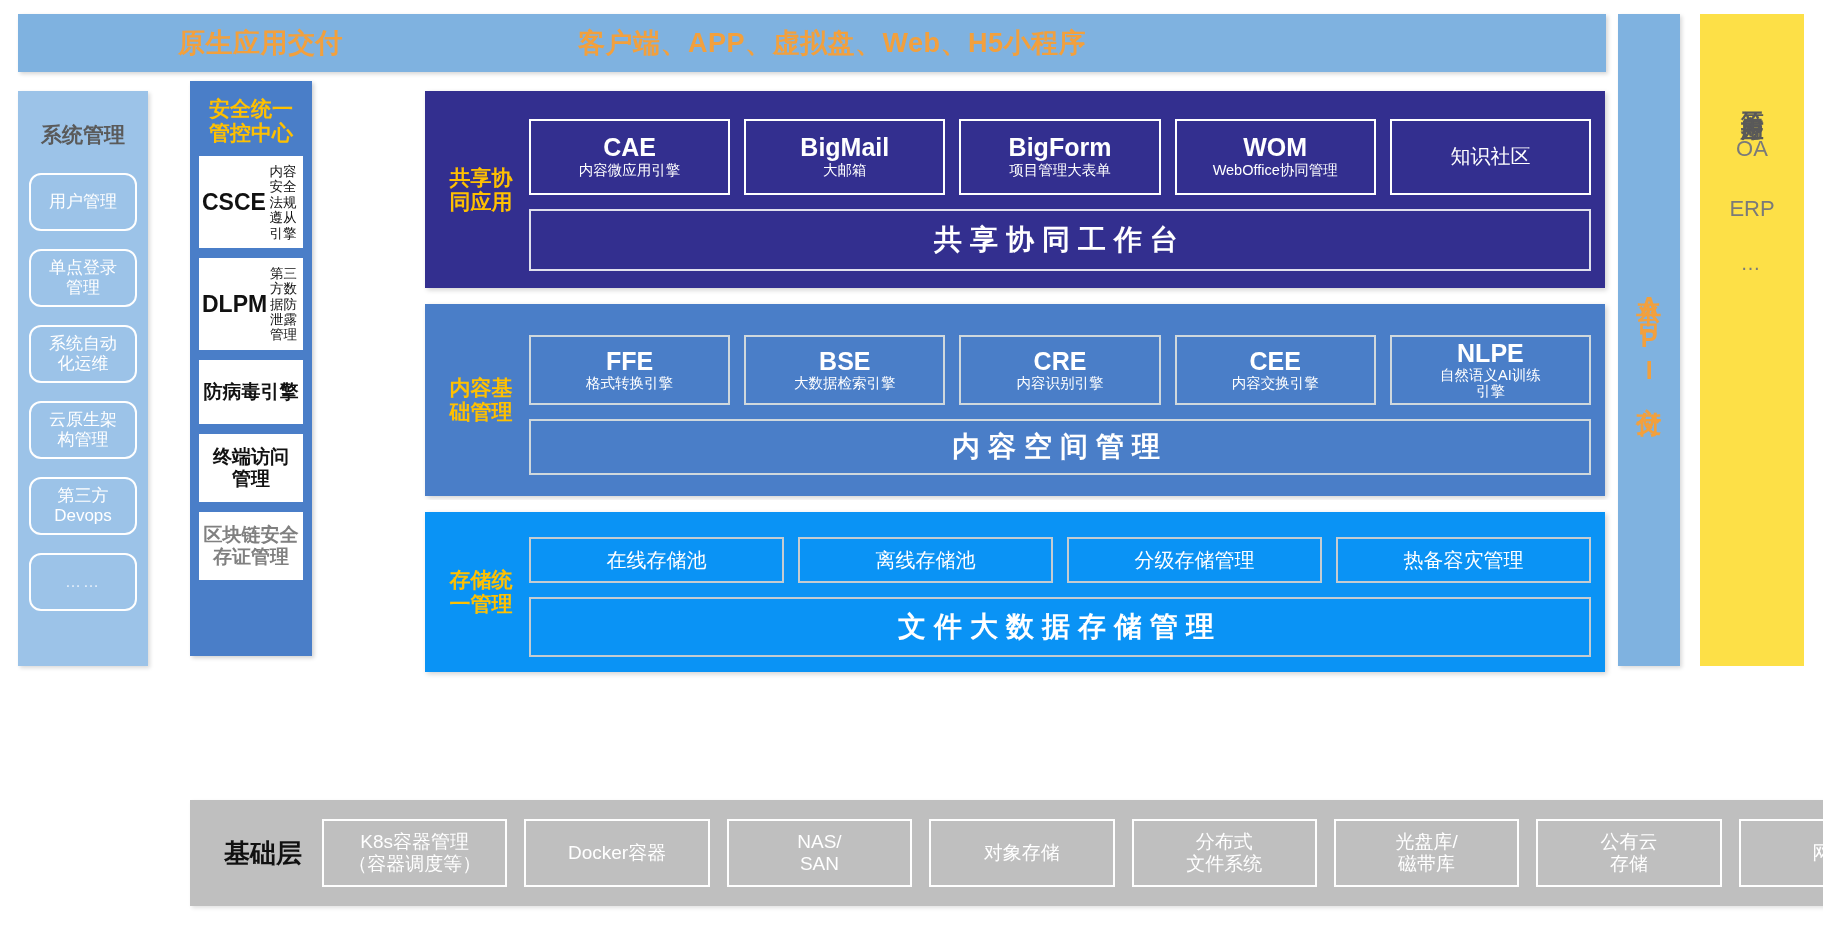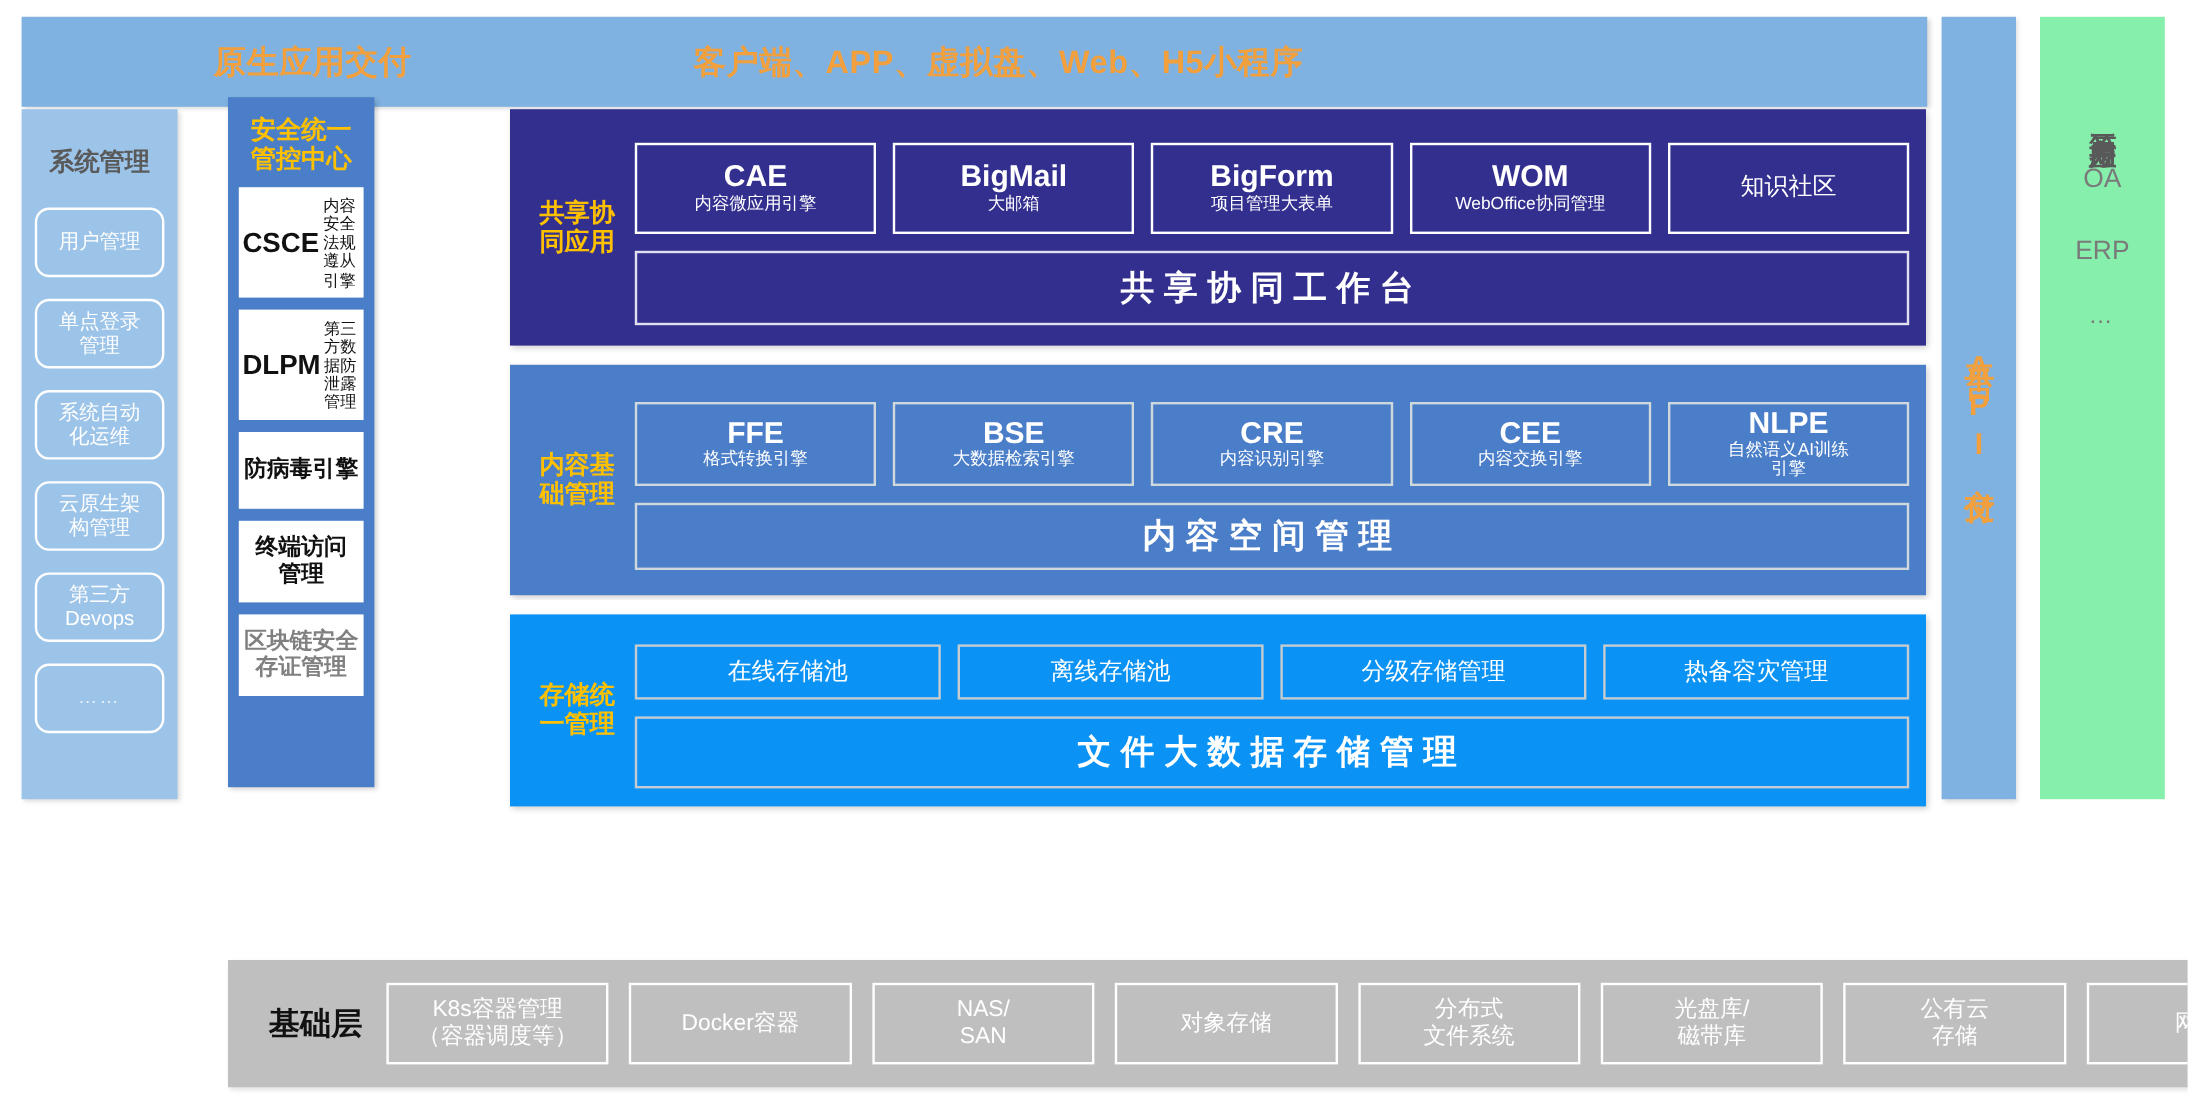--- a/index.html
+++ b/index.html
@@ -11,21 +11,21 @@
   }
   .stage { position: relative; width: 1823px; height: 928px; }
 
   
   .abs { position: absolute; }
   .ctr { display: flex; align-items: center; justify-content: center; text-align: center; }
   .col { display: flex; flex-direction: column; }
 
   
   #top-banner {
-    left: 18px; top: 14px; width: 1588px; height: 75px;
+    left: 18px; top: 14px; width: 1588px; height: 58px;
     background: #7FB2E0;
     box-shadow: 2px 2px 4px rgba(0,0,0,.17);
   }
   #top-banner .bt {
     color: #F2A03D; font-weight: bold; font-size: 27px; letter-spacing: .5px;
     white-space: nowrap;
   }
   #banner-native { position: absolute; left: 160px; top: 50%; transform: translateY(-50%); }
   #banner-clients { position: absolute; left: 560px; top: 50%; transform: translateY(-50%); }
 
@@ -120,21 +120,21 @@
     background: #7FB2E0;
     box-shadow: 2px 2px 4px rgba(0,0,0,.15);
     align-items: center; justify-content: center;
   }
   #api-col .v {
     color: #F2A03D; font-weight: bold; font-size: 25px; line-height: 1.45;
     writing-mode: vertical-rl; text-orientation: upright; letter-spacing: 4px;
   }
   #thirdparty-col {
     left: 1700px; top: 14px; width: 104px; height: 652px;
-    background: #86efac;
+    background: #fde047;
     align-items: center; padding-top: 78px;
   }
   #tp-title {
     color: #595959; font-weight: bold; font-size: 23px; line-height: 1.2;
     writing-mode: vertical-rl; text-orientation: upright; letter-spacing: 2px;
   }
   .tp-item { color: #7a7a7a; font-size: 22px; margin-top: 34px; }
   .tp-item.dots { font-size: 20px; letter-spacing: 3px; margin-top: 30px; }
 
   

